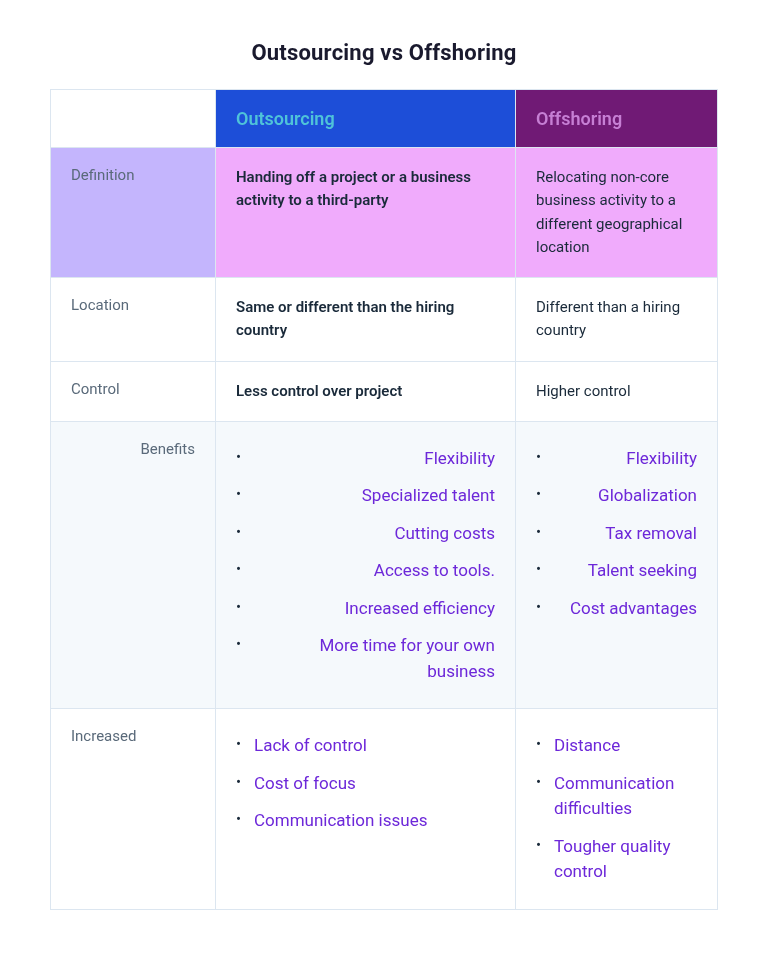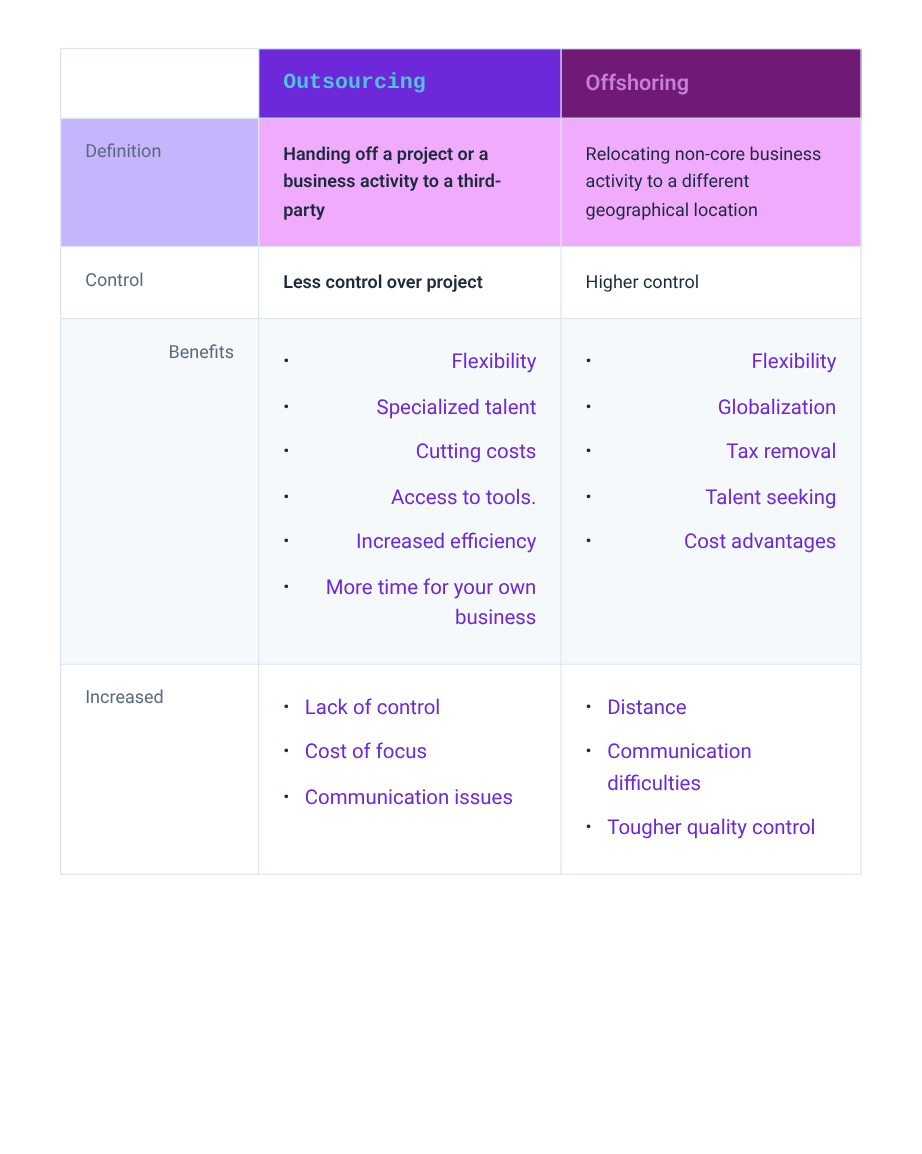--- a/index.html
+++ b/index.html
@@ -52,23 +52,22 @@
       font-weight: 600;
     }
 
     .header-row th.col-label {
       width: 165px;
       background: #ffffff;
     }
 
     .header-row th.col-outsourcing {
       color: #4fc3d9;
-      background: #6d28d9;
-      width: 252px;
-      font-family: Liberation Mono, monospace;
+      background: #1d4ed8;
+      width: 300px;
     }
 
     .header-row th.col-offshoring {
       color: #c67fd4;
       background: #701a75;
     }
 
     .row-label {
       font-size: 15px;
       color: #5a6a7a;
@@ -125,35 +124,41 @@
 
     .row-benefits td {
       background: #f5f9fc;
       text-align: right;
     }
   </style>
 </head>
 <body>
 
 <div class="page-container">
+  <h1 class="page-title">Outsourcing vs Offshoring</h1>
 
   <table class="comparison-table">
     <thead>
       <tr class="header-row">
         <th class="col-label"></th>
         <th class="col-outsourcing">Outsourcing</th>
         <th class="col-offshoring">Offshoring</th>
       </tr>
     </thead>
     <tbody id="table-body">
     <tr class="row-definition">
           <td class="row-label">Definition</td>
           <td><span class="cell-text bold">Handing off a project or a business activity to a third-party</span></td>
           <td><span class="cell-text">Relocating non-core business activity to a different geographical location</span></td>
         </tr>
+        <tr class="row-location">
+          <td class="row-label">Location</td>
+          <td><span class="cell-text bold">Same or different than the hiring country</span></td>
+          <td><span class="cell-text">Different than a hiring country</span></td>
+        </tr>
         <tr class="row-control">
           <td class="row-label">Control</td>
           <td><span class="cell-text bold">Less control over project</span></td>
           <td><span class="cell-text">Higher control</span></td>
         </tr>
         <tr class="row-benefits">
           <td class="row-label">Benefits</td>
           <td>
             <ul class="bullet-list">
               <li>Flexibility</li>

